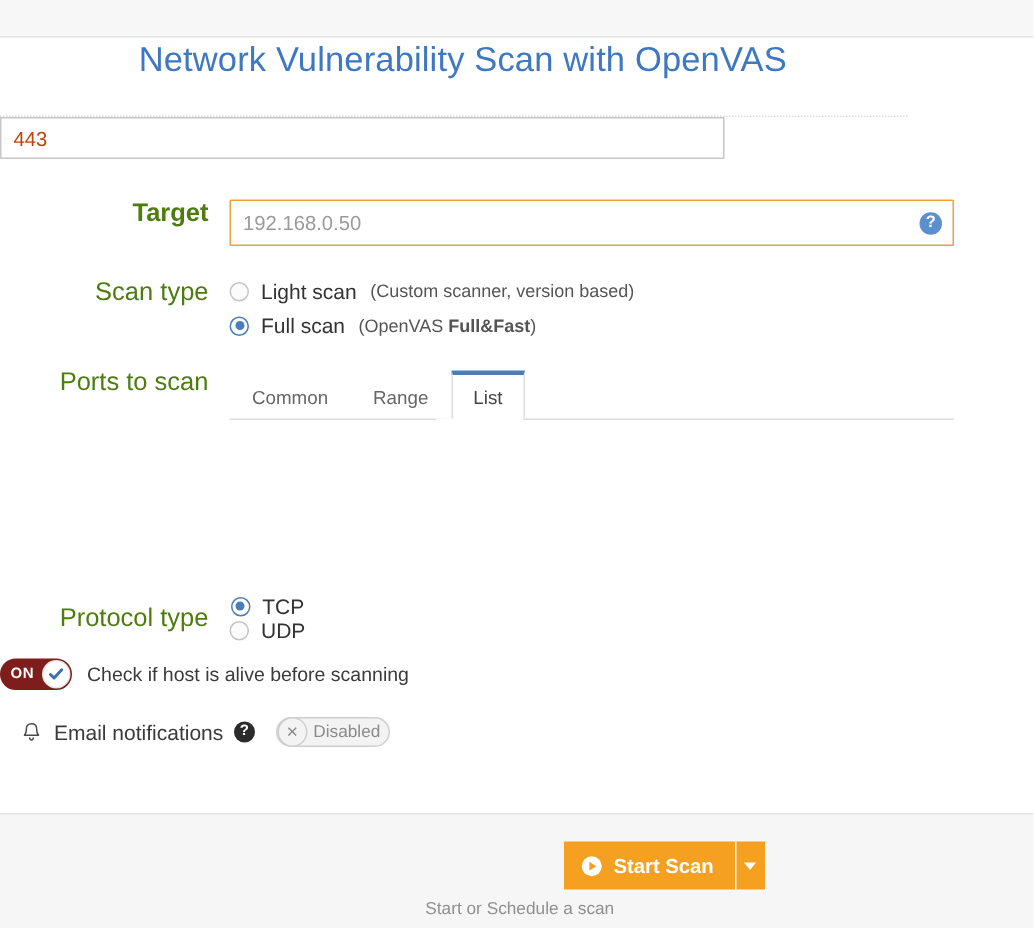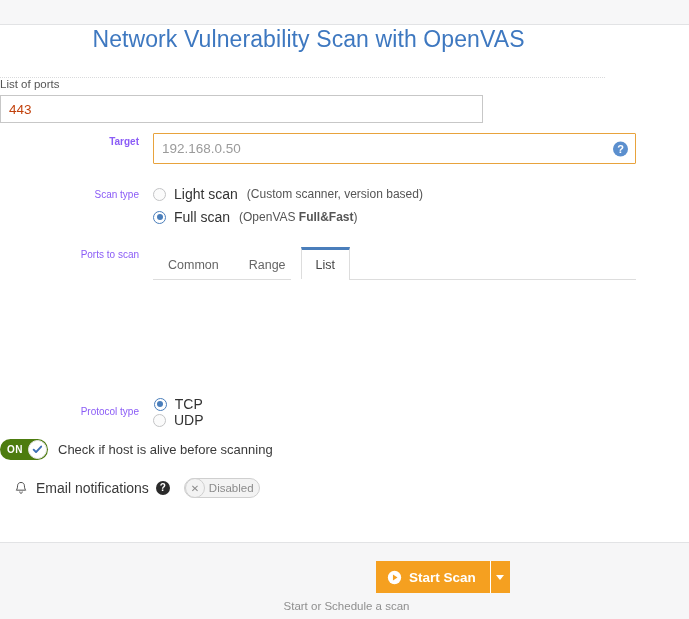--- a/index.html
+++ b/index.html
@@ -47,22 +47,22 @@
     width: 689px; height: 464px;
     background: #ffffff;
   }
 
   .row { position: absolute; display: flex; align-items: flex-start; }
 
   .lbl {
     width: 153px;
     text-align: right;
     padding-right: 14px;
-    color: #8b5cf6;
-    font-size: 10px;
+    color: #4d7c0f;
+    font-size: 17px;
     line-height: 18px;
   }
   .lbl.bold { font-weight: bold; }
 
   
   .row-target { left: 0; top: 55px; }
   .target-box {
     position: relative;
     width: 483px; height: 31px;
     border: 1px solid #e8a33d;
@@ -172,21 +172,21 @@
   
   .row-proto { left: 0; top: 318px; align-items: center; }
   .proto-items { display: flex; align-items: center; flex-direction: column; }
   .proto-items .radio-line { margin-right: 14px; }
 
   
   .row-opts { left: 0; top: 361px; align-items: center; }
   .toggle-on {
     width: 48px; height: 21px;
     border-radius: 11px;
-    background: #4d7c0f;
+    background: #7f1d1d;
     position: relative;
     display: flex; align-items: center;
     cursor: pointer;
     flex: 0 0 auto;
   }
   .toggle-on .tog-txt {
     color: #ffffff;
     font-size: 10px;
     font-weight: bold;
     letter-spacing: .4px;
@@ -339,21 +339,20 @@
           <div class="tab">Common</div>
           <div class="tab">Range</div>
           <div class="tab active">List</div>
         </div>
         <div class="tabs-underline"></div>
         <div class="tab-underline-gap" style="left:138px;width:44px;"></div>
       </div>
     </div>
 
     <div class="row-portlist">
-      <div class="sublabel">List of ports</div>
       <div class="port-input">443</div>
     </div>
 
     <div class="row row-proto">
       <div class="lbl">Protocol type</div>
       <div class="proto-items">
         <label class="radio-line">
           <span class="radio on"></span>
           <span class="r-main">TCP</span>
         </label>

